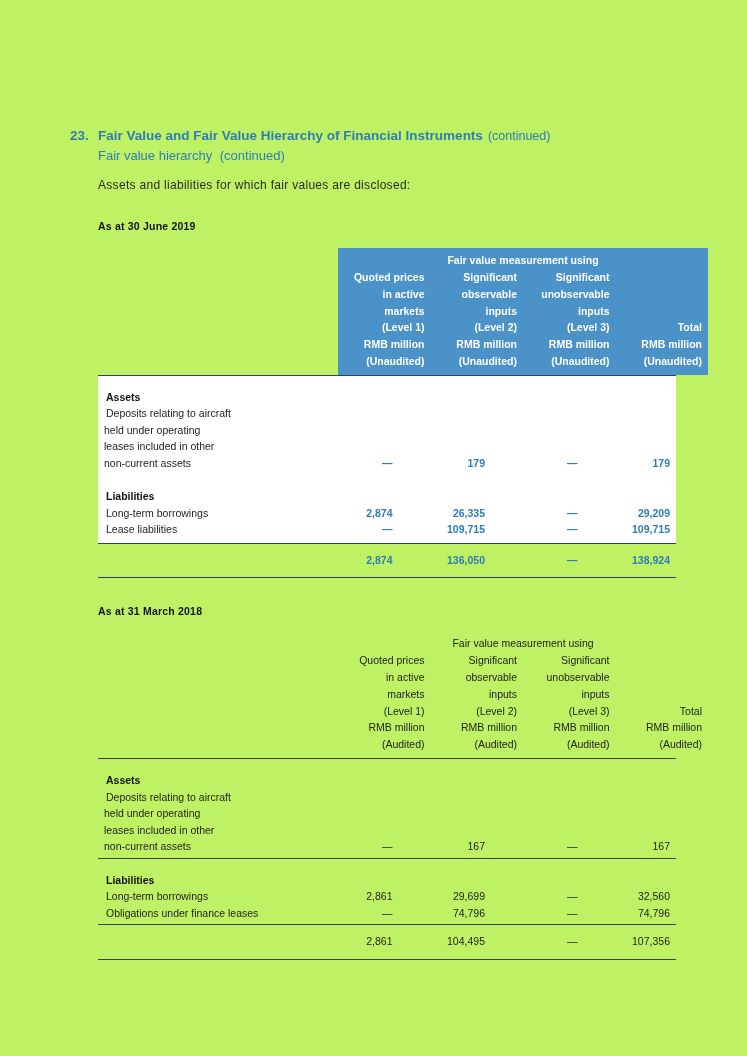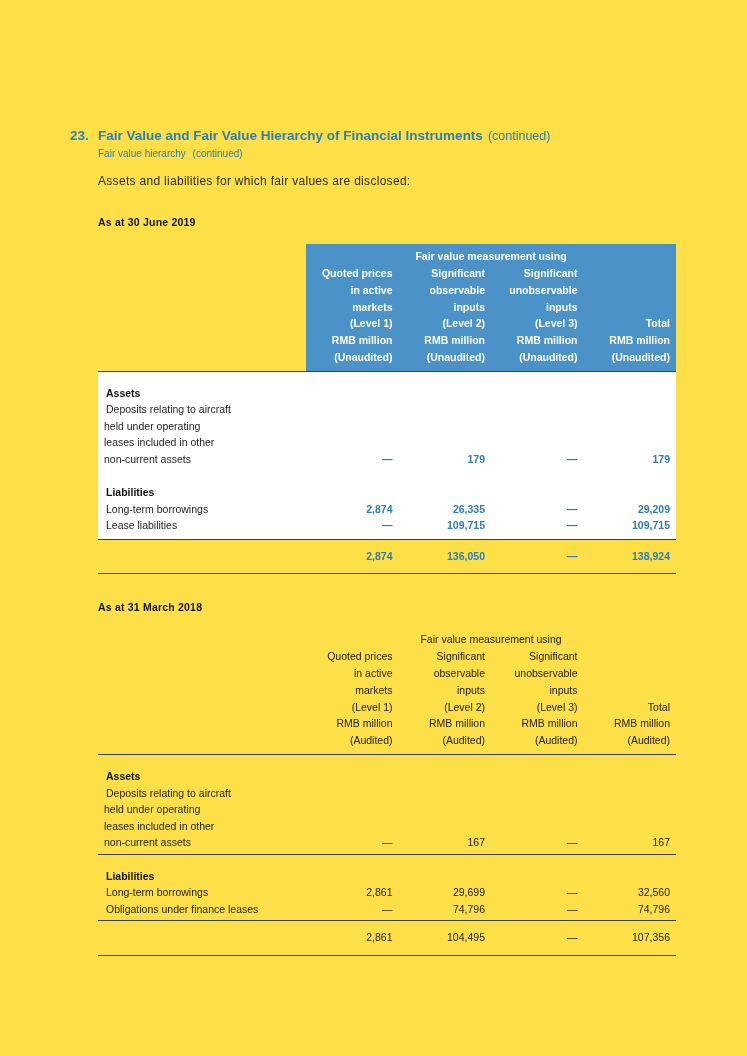--- a/index.html
+++ b/index.html
@@ -1,34 +1,34 @@
 <!DOCTYPE html>
 <html><head>
 <meta charset="utf-8">
 <style>
   * { box-sizing: border-box; margin: 0; padding: 0; }
   html, body { background: #edf1f9; }
   body { font-family: "Liberation Sans", sans-serif; }
-  .page { position: relative; width: 747px; height: 1056px; background: #fde047; overflow: hidden; }
+  .page { position: relative; width: 747px; height: 1056px; background: #bef264; overflow: hidden; }
   .content { position: absolute; left: 70px; top: 128px; width: 607px; }
 
   .heading-row { display: flex; align-items: baseline; color: #2e7cb8; font-size: 13.5px; font-weight: 700; }
   .heading-num { width: 28px; flex: 0 0 28px; }
   .heading-cont { font-weight: 400; margin-left: 5px; font-size: 12.5px; }
-  .subheading { margin-left: 28px; margin-top: 5px; color: #2e7cb8; font-size: 10px; font-weight: 400; }
+  .subheading { margin-left: 28px; margin-top: 5px; color: #2e7cb8; font-size: 13px; font-weight: 400; }
   .subheading .cont { margin-left: 4px; }
   .intro { margin-left: 28px; margin-top: 15px; font-size: 12px; color: #2b2b2b; letter-spacing: 0.3px; }
   .date-label { margin-left: 28px; margin-top: 28px; font-size: 10.5px; font-weight: 700; color: #141414; letter-spacing: 0.2px; }
   .date-label.second { margin-top: 27px; }
 
   .fin-table { margin-left: 28px; width: 578px; font-size: 10.5px; color: #1e1e1e; }
   .table-2019 { margin-top: 16px; }
   .table-2018 { margin-top: 12px; }
 
-  .t-header { display: flex; }
+  .t-header { display: flex; gap: 32px; }
   .table-2019 .t-header { border-bottom: 1.5px solid #27406e; }
   .table-2018 .t-header { border-bottom: 1.3px solid #3a3f4a; }
   .label-spacer { width: 208px; flex: 0 0 208px; }
   .header-block { width: 370px; flex: 0 0 370px; padding: 4px 0 5px; }
   .table-2019 .header-block { background: #4a92c8; color: #ffffff; font-weight: 700; }
   .table-2018 .header-block { color: #222222; font-weight: 400; padding-top: 6px; }
   .h-title { text-align: center; height: 17px; line-height: 17px; }
   .h-cols { display: flex; }
   .h-col { width: 92.5px; flex: 0 0 92.5px; }
   .h-line { height: 16.8px; line-height: 16.8px; text-align: right; padding-right: 6px; white-space: nowrap; }

